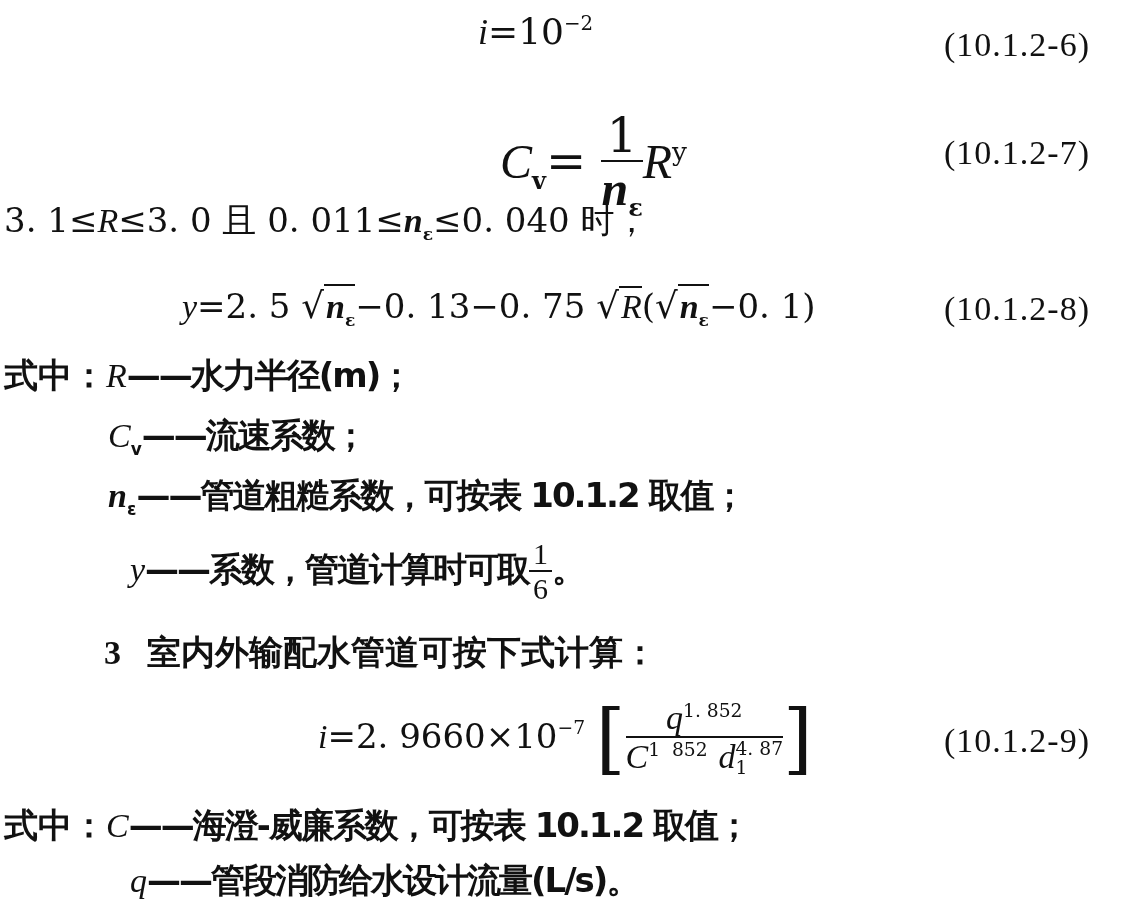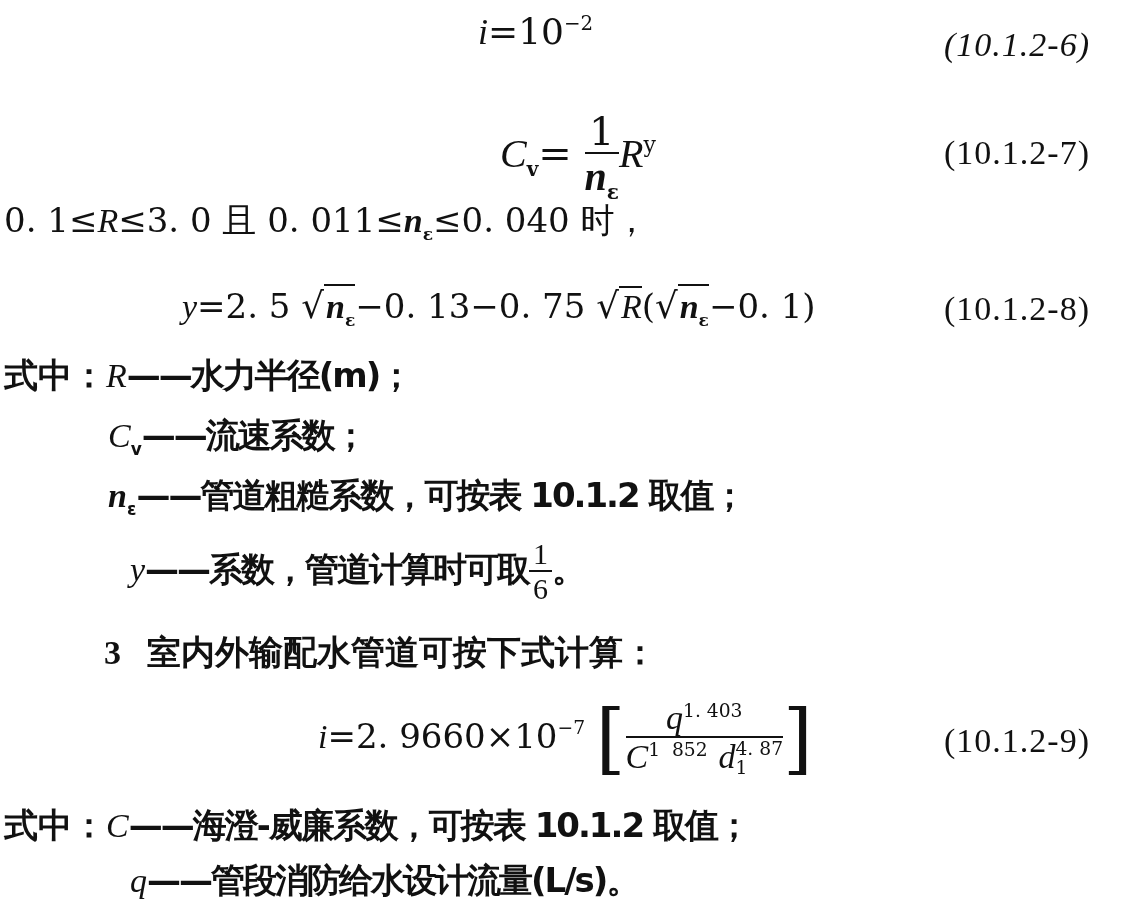--- a/index.html
+++ b/index.html
@@ -26,33 +26,33 @@
   .bracket { font-size:76px; line-height:1; vertical-align:middle; font-weight:200; }
   .cn { font-family:"DejaVu Sans","Liberation Sans",sans-serif; font-weight:bold; }
   .dash { letter-spacing:-2px; }
 </style>
 </head>
 <body>
 
 <div class="abs txt" style="left:478px; top:4px; font-size:36px;">
   <span class="it">i</span><span>=</span><span>10</span><span class="sup" style="vertical-align:14px;">−2</span>
 </div>
-<div class="abs eqno" style="left:944px; top:26px;font-style:italic;">(10.1.2-6)</div>
+<div class="abs eqno" style="left:944px; top:26px;">(10.1.2-6)</div>
 
-<div class="abs txt" style="left:500px; top:110px; font-size:40px;">
+<div class="abs txt" style="left:500px; top:110px; font-size:48px;">
   <span class="it">C</span><span class="sub" style="font-weight:bold;">v</span><span>=</span>
   <span class="frac">
     <span class="num">1</span>
     <span class="den"><span class="bi">n</span><span class="sub" style="font-weight:bold;">ε</span></span>
   </span><span class="it">R</span><span class="sup">y</span>
 </div>
 <div class="abs eqno" style="left:944px; top:134px;">(10.1.2-7)</div>
 
 <div class="abs txt" style="left:4px; top:200px;">
-  <span>0. 1≤</span><span class="it">R</span><span>≤3. 0 且 0. 011≤</span><span class="bi">n</span><span class="sub" style="font-weight:bold;">ε</span><span>≤0. 040 时，</span>
+  <span>3. 1≤</span><span class="it">R</span><span>≤3. 0 且 0. 011≤</span><span class="bi">n</span><span class="sub" style="font-weight:bold;">ε</span><span>≤0. 040 时，</span>
 </div>
 
 <div class="abs txt" style="left:182px; top:286px;text-align:right;">
   <span class="it">y</span><span>=</span><span>2. 5</span>
   <span class="rad">√</span><span class="sqrt"><span class="bi">n</span><span class="sub" style="font-weight:bold;">ε</span></span><span>−0. 13−0. 75</span>
   <span class="rad">√</span><span class="sqrt it">R</span><span>(</span><span class="rad">√</span><span class="sqrt"><span class="bi">n</span><span class="sub" style="font-weight:bold;">ε</span></span><span>−0. 1)</span>
 </div>
 <div class="abs eqno" style="left:944px; top:290px;">(10.1.2-8)</div>
 
 <div class="abs txt cn" style="left:4px; top:355px;">
@@ -68,21 +68,21 @@
   <span class="it" style="font-weight:normal;">y</span><span class="dash">——系数，管道计算时可取</span><span class="frac" style="font-family:'Liberation Serif',serif; font-weight:normal; font-size:30px;"><span class="num">1</span><span class="den">6</span></span><span>。</span>
 </div>
 
 <div class="abs txt cn" style="left:104px; top:632px;">
   <span style="font-family:'Liberation Serif',serif; margin-right:26px;">3</span><span>室内外输配水管道可按下式计算：</span>
 </div>
 
 <div class="abs txt" style="left:318px; top:700px;">
   <span class="it">i</span><span>=</span><span>2. 9660×10</span><span class="sup" style="vertical-align:14px;">−7</span>
   <span class="bracket">[</span><span class="frac">
-    <span class="num"><span class="it">q</span><span class="sup">1. 403</span></span>
+    <span class="num"><span class="it">q</span><span class="sup">1. 852</span></span>
     <span class="den"><span class="it">C</span><span class="sup" style="white-space:pre;text-align:right;">1  852</span> <span class="it">d</span><span class="supsub"><span>4. 87</span><span>1</span></span></span>
   </span><span class="bracket">]</span>
 </div>
 <div class="abs eqno" style="left:944px; top:722px;">(10.1.2-9)</div>
 
 <div class="abs txt cn" style="left:4px; top:805px;">
   <span>式中：</span><span class="it" style="font-weight:normal;">C</span><span class="dash">——海澄-威廉系数，可按表 10.1.2 取值；</span>
 </div>
 <div class="abs txt cn" style="left:130px; top:860px;">
   <span class="it" style="font-weight:normal;">q</span><span class="dash">——管段消防给水设计流量(L/s)。</span>

